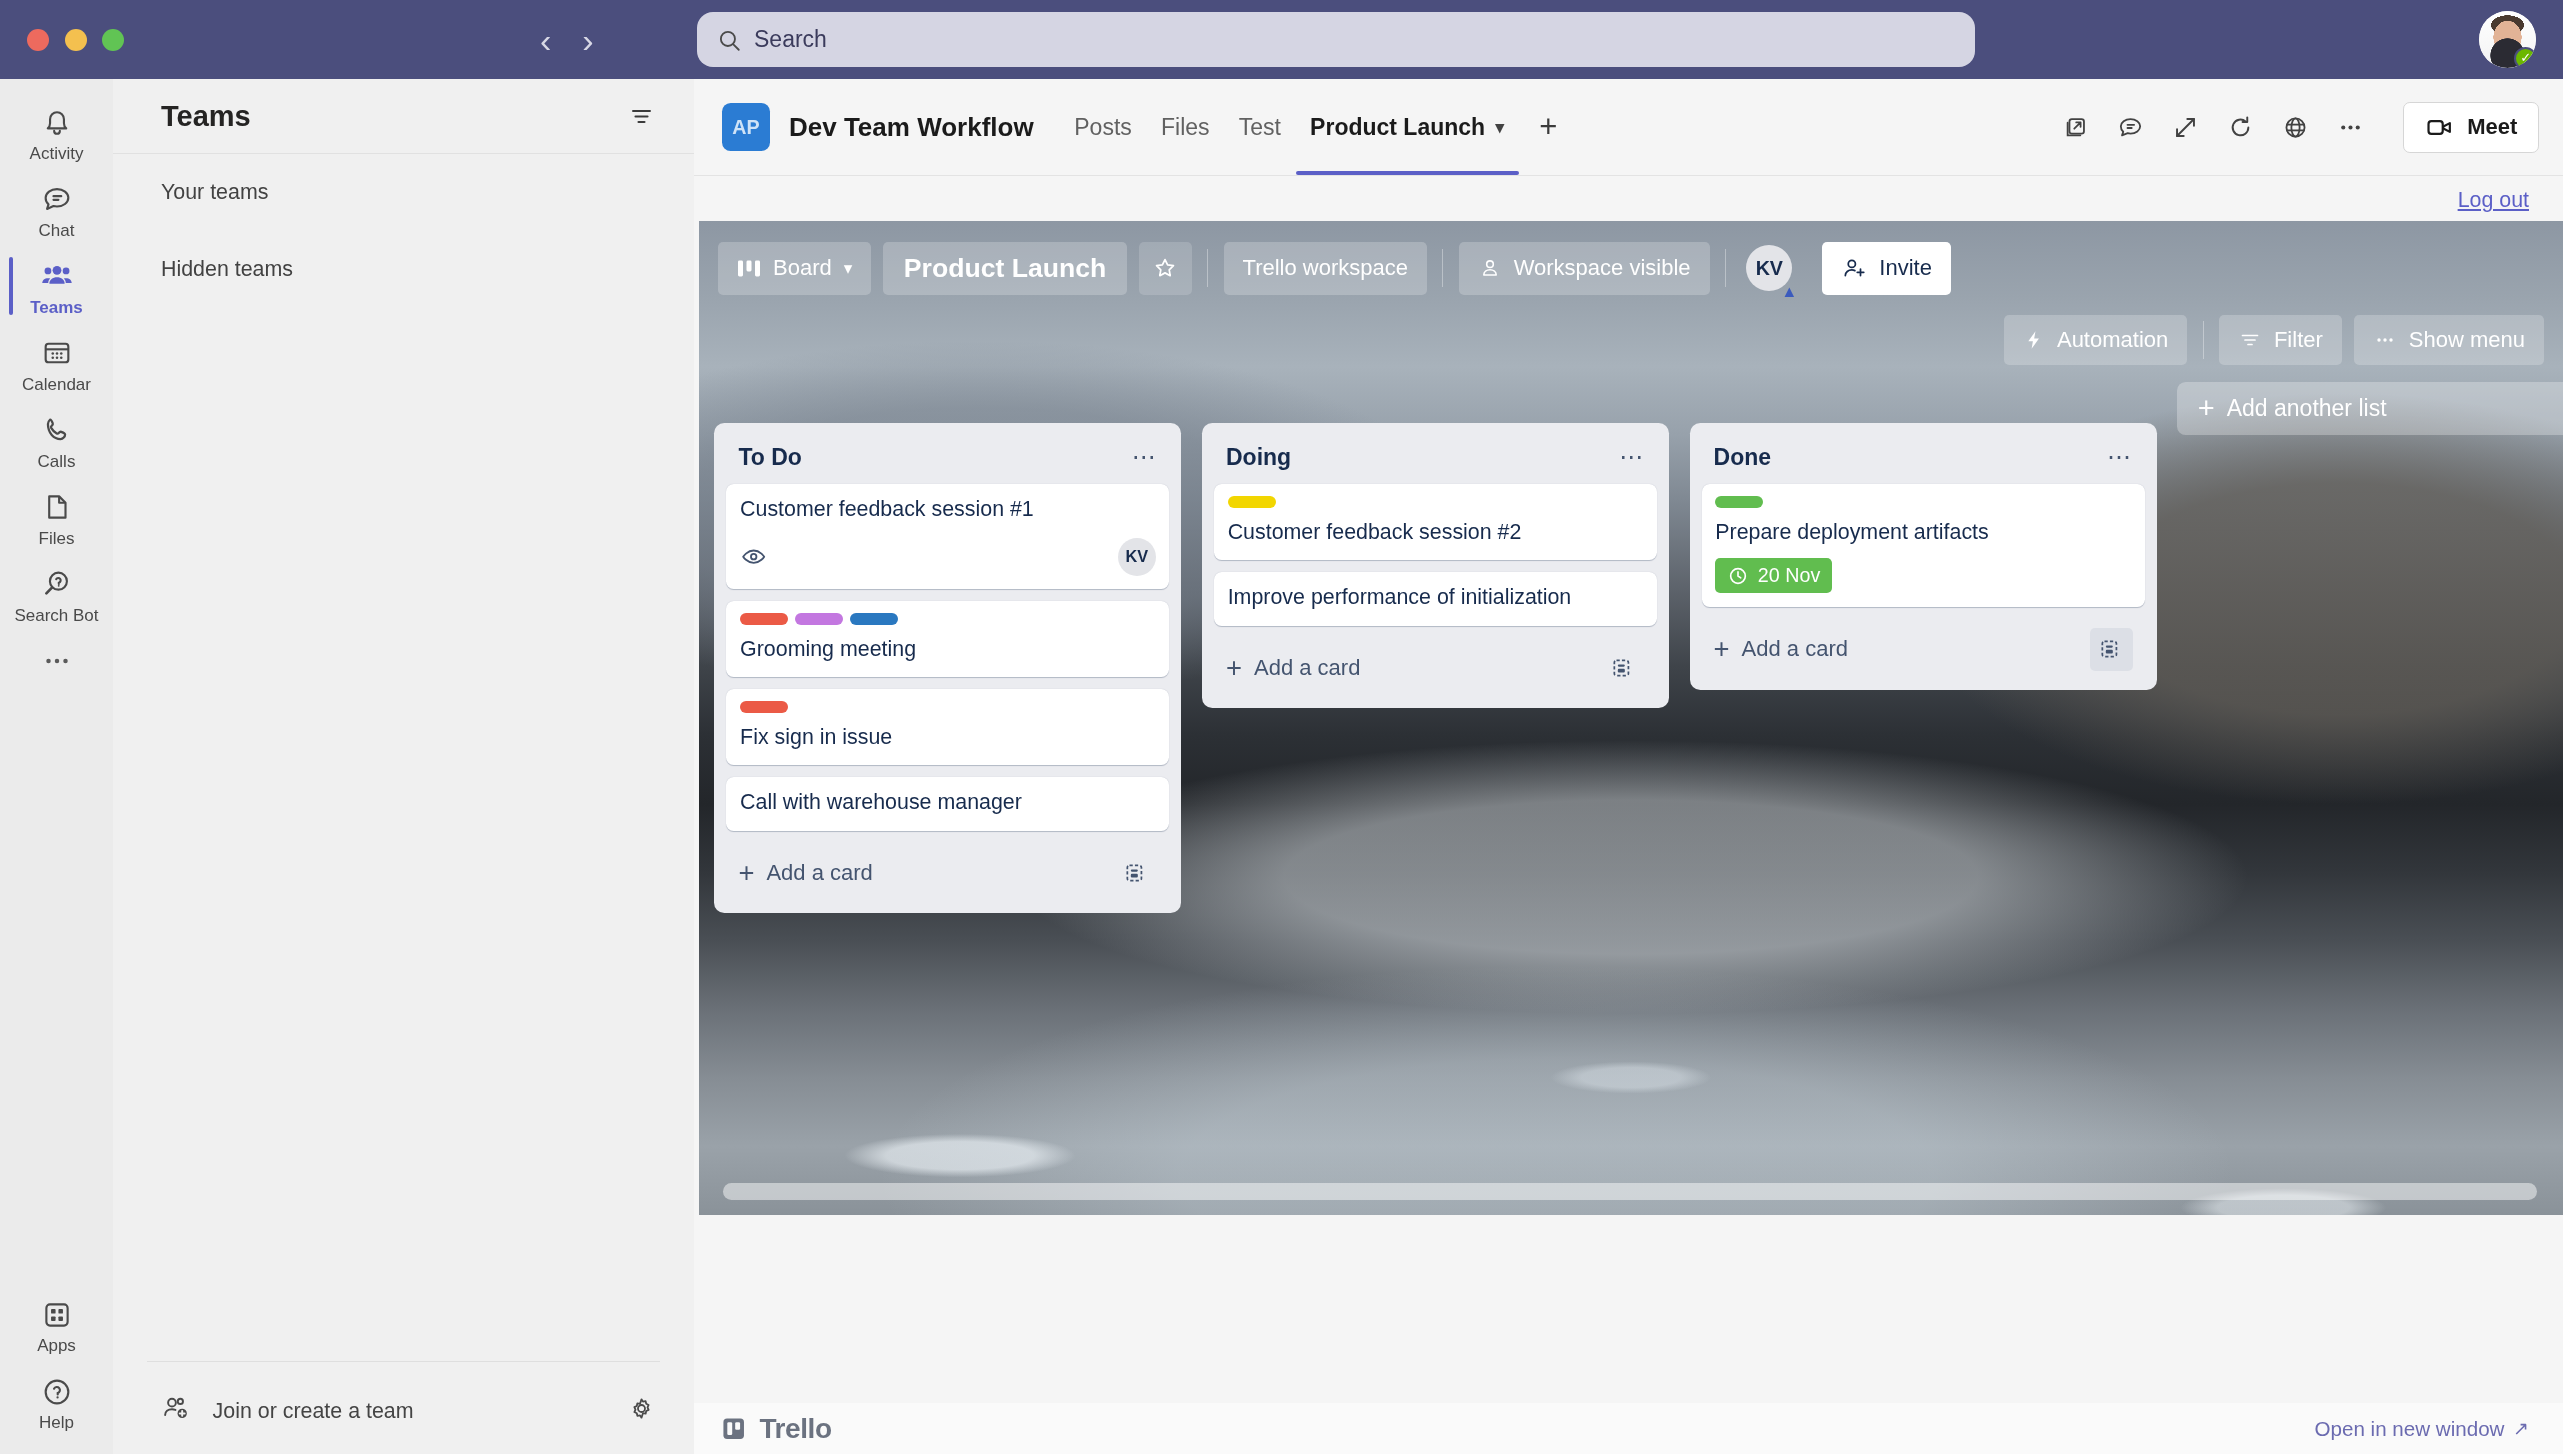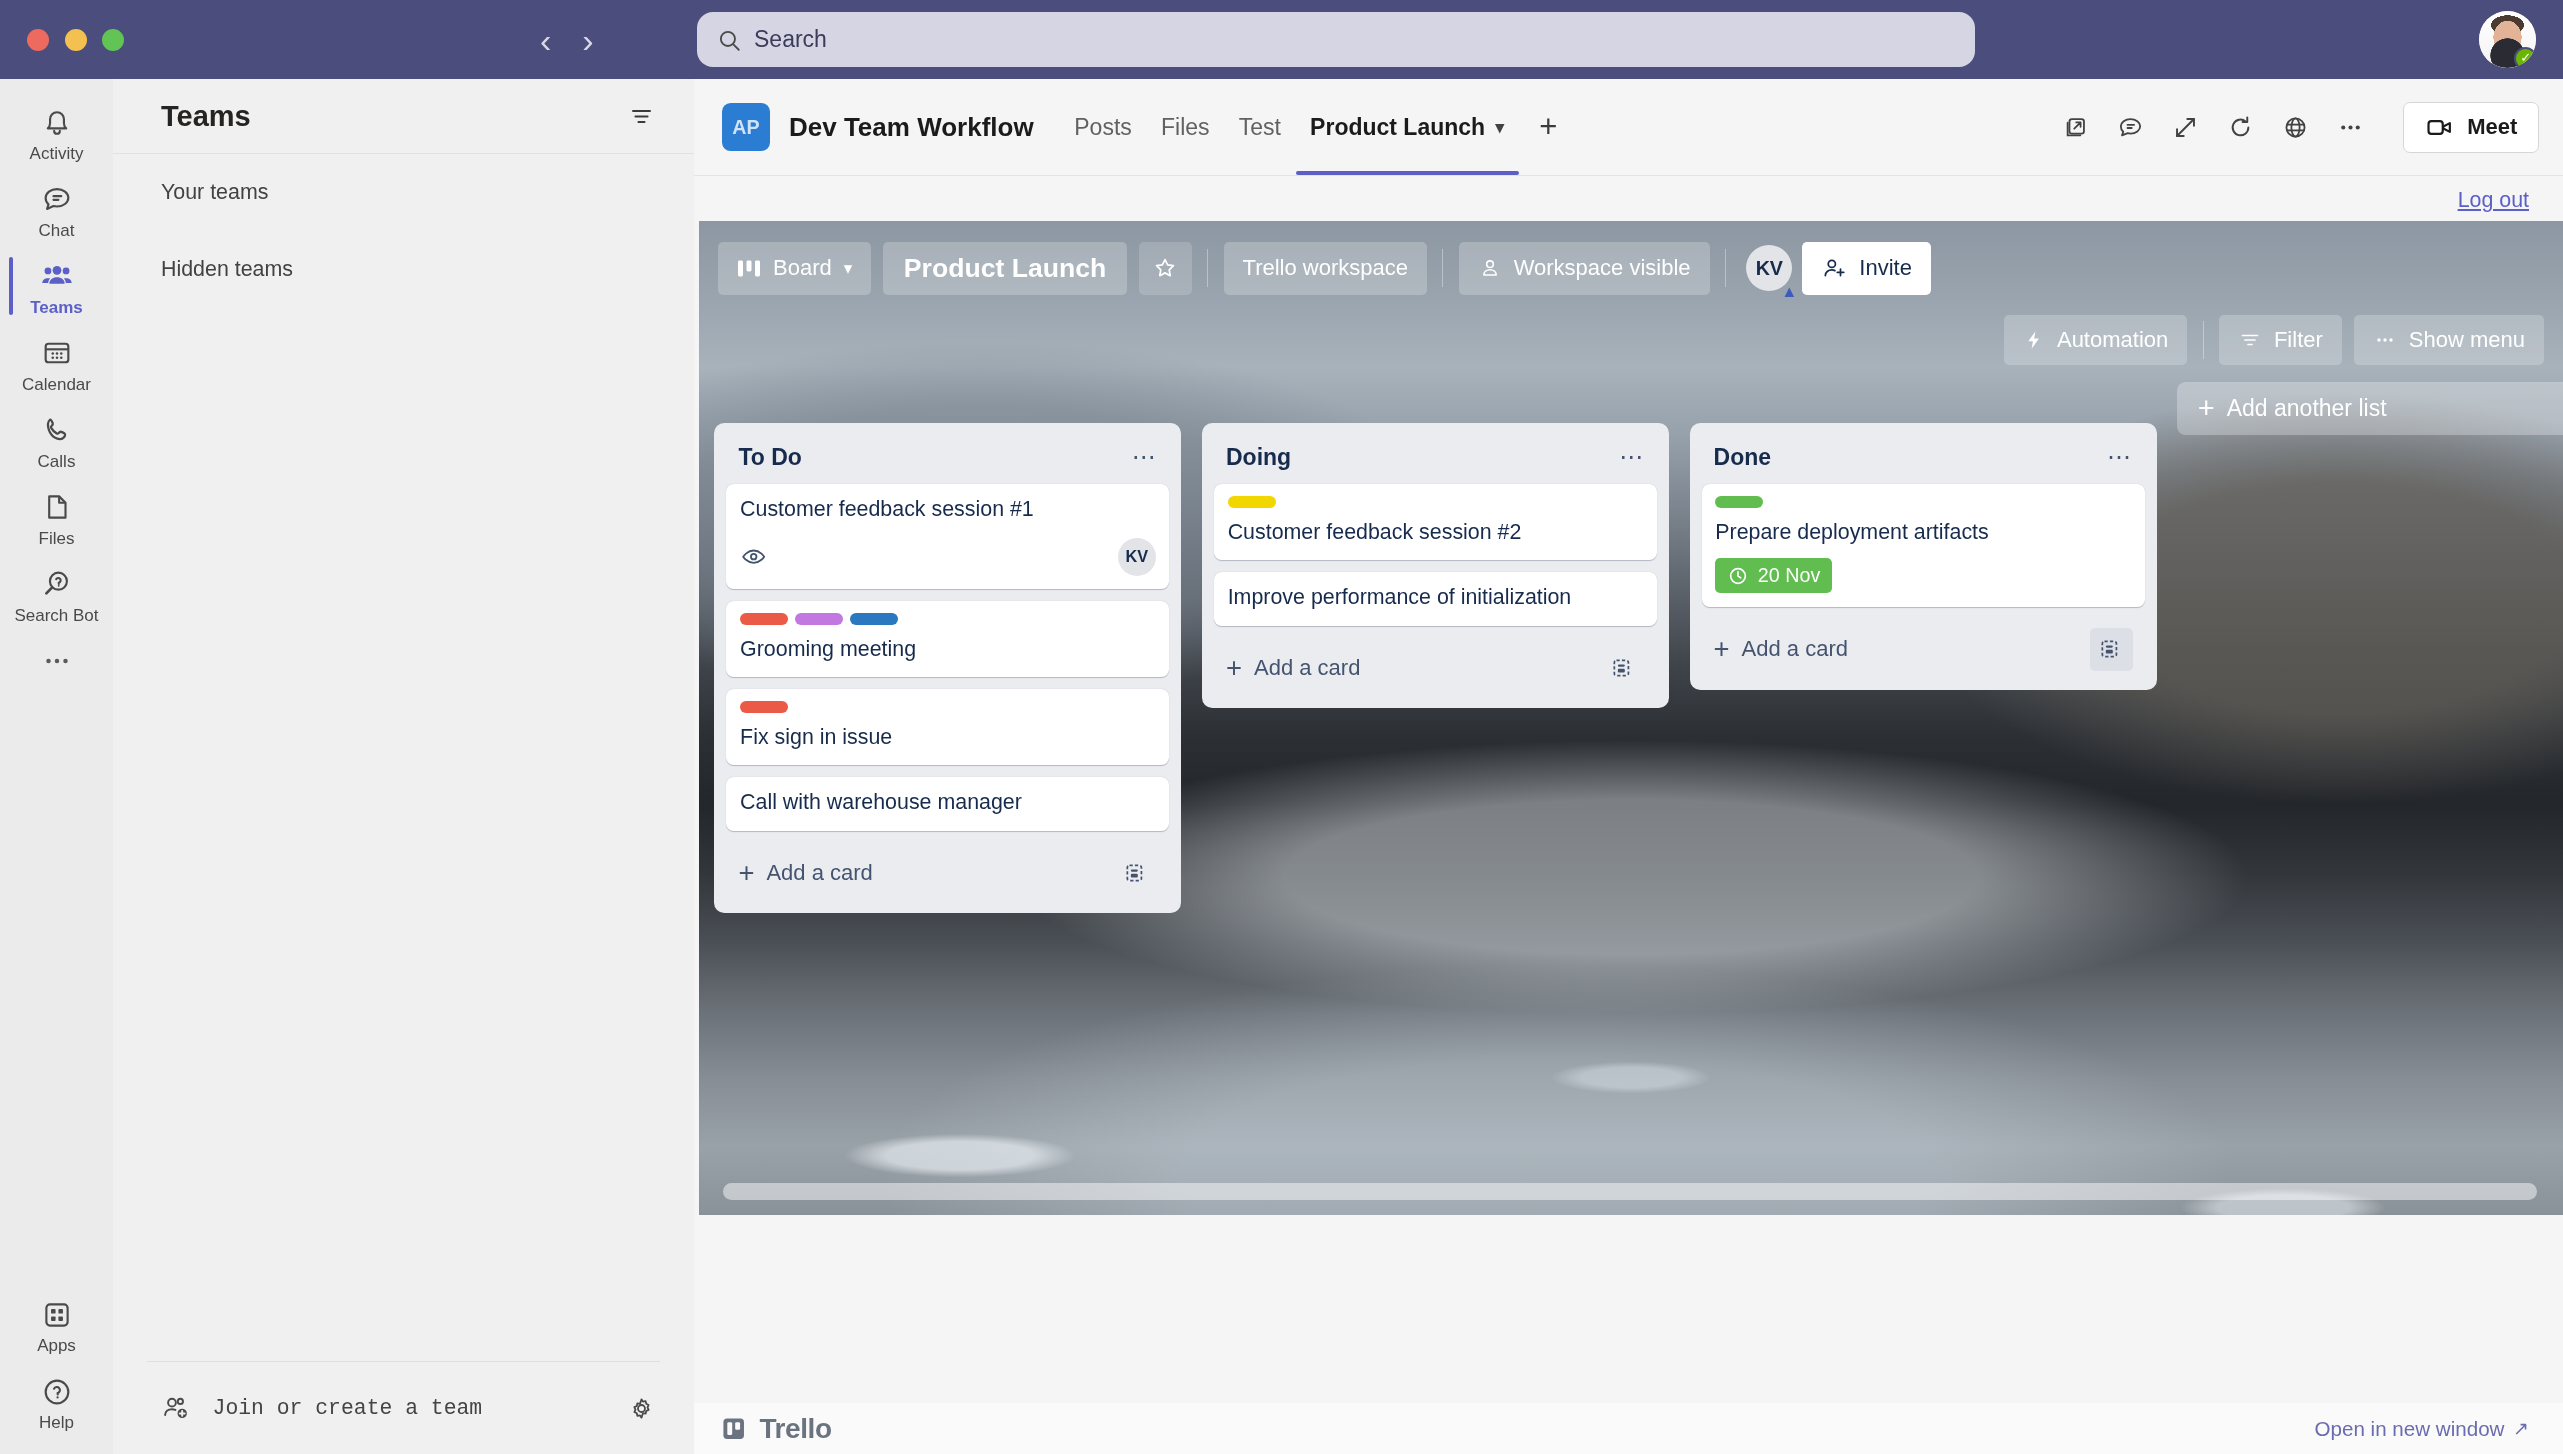--- a/index.html
+++ b/index.html
@@ -95,21 +95,21 @@
   }
   .tp-foot {
     position: absolute; left: 0; bottom: 0; width: 581px; height: 94px;
   }
   .tp-foot .line { height: 0.9px; background: #dfdfdf; margin: 0 34px; }
   .tp-foot-row {
     height: 93px; display: flex; align-items: center;
     justify-content: space-between; padding: 0 38px 0 48px; cursor: pointer;
   }
   .tp-foot-row .txt { font-size: 21.4px; color: #444; }
-  .tp-foot-left { display: flex; align-items: center; gap: 20.6px; font-family: Liberation Mono, monospace; }
+  .tp-foot-left { display: flex; align-items: flex-end; gap: 20.6px; }
 
   
   .main {
     position: absolute; left: 694px; top: 79px;
     width: 1869px; height: 1376px; background: #f5f5f5;
   }
   .apphead {
     height: 96px; display: flex; align-items: center; padding: 0 0 0 28px;
     position: relative;
   }
@@ -214,21 +214,21 @@
     display: flex; align-items: center; justify-content: center;
     margin-left: 5.1px; position: relative; cursor: pointer;
   }
   .kv-avatar .chevs {
     position: absolute; right: -5.1px; bottom: -8.6px; color: #3b5bbd;
     font-size: 16.3px; line-height: 1; font-weight: 700;
   }
   .invitebtn {
     height: 53px; display: flex; align-items: center; gap: 12px;
     background: #fff; border-radius: 5.1px; padding: 0 19px;
-    color: #172b4d; font-size: 22px; margin-left: 10px; cursor: pointer;
+    color: #172b4d; font-size: 22px; margin-left: 30px; cursor: pointer;
   }
 
   .board-head2 {
     position: absolute; right: 19px; top: 94px;
     display: flex; align-items: center;
   }
   .bh2-btn {
     height: 50px; display: flex; align-items: center; gap: 12px;
     background: rgba(255,255,255,0.22); border-radius: 5.1px;
     padding: 0 19px; color: #fff; font-size: 22px; cursor: pointer;

